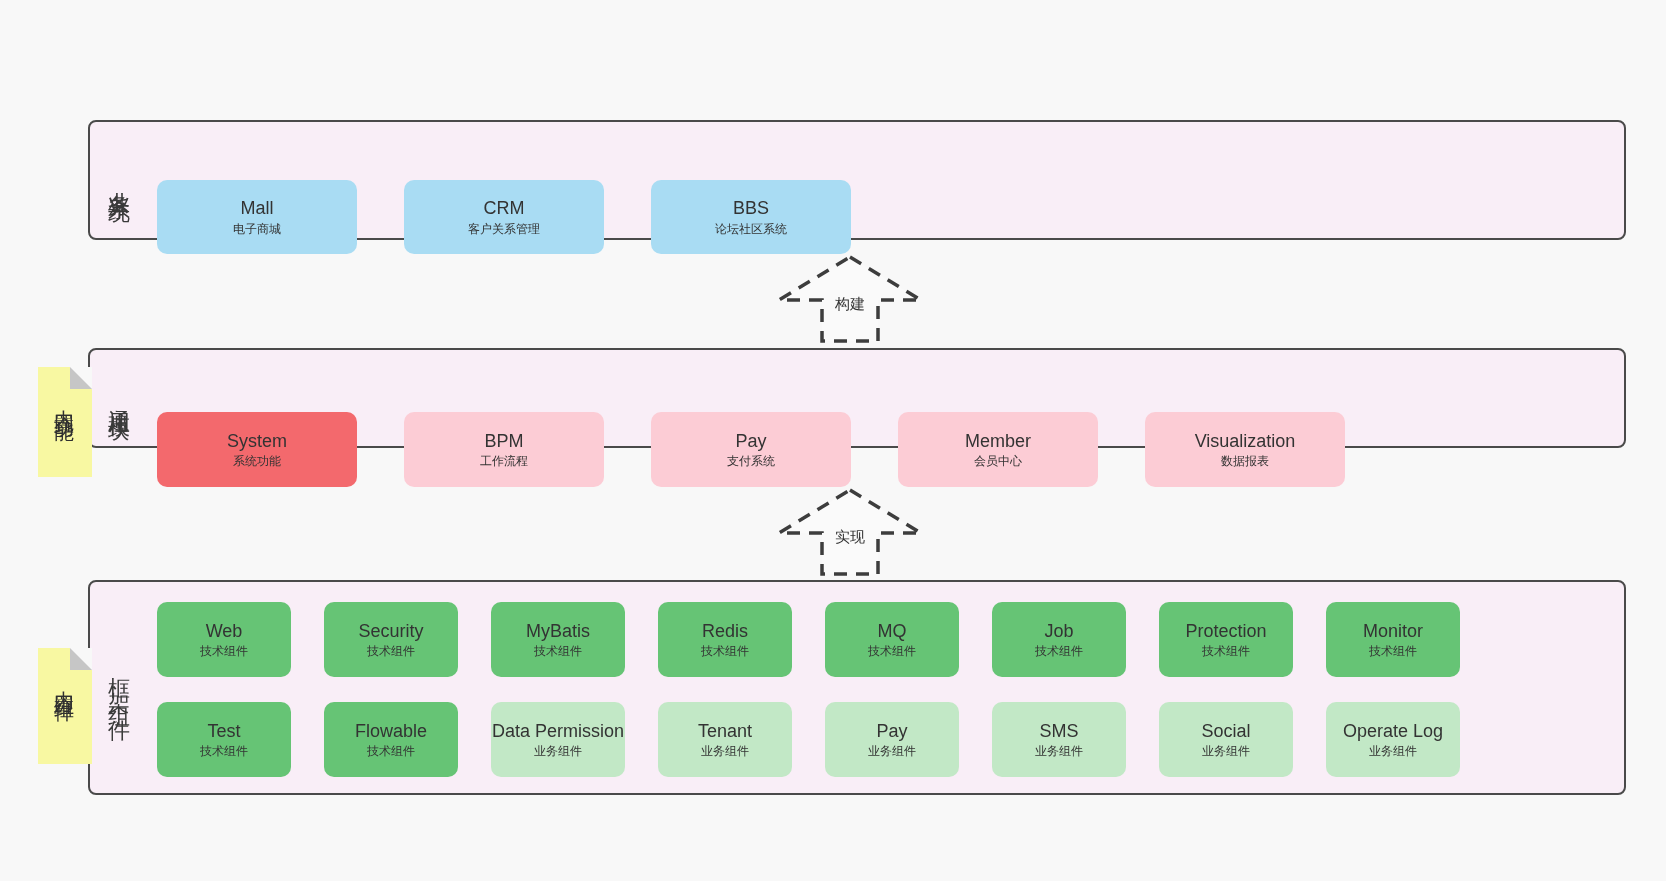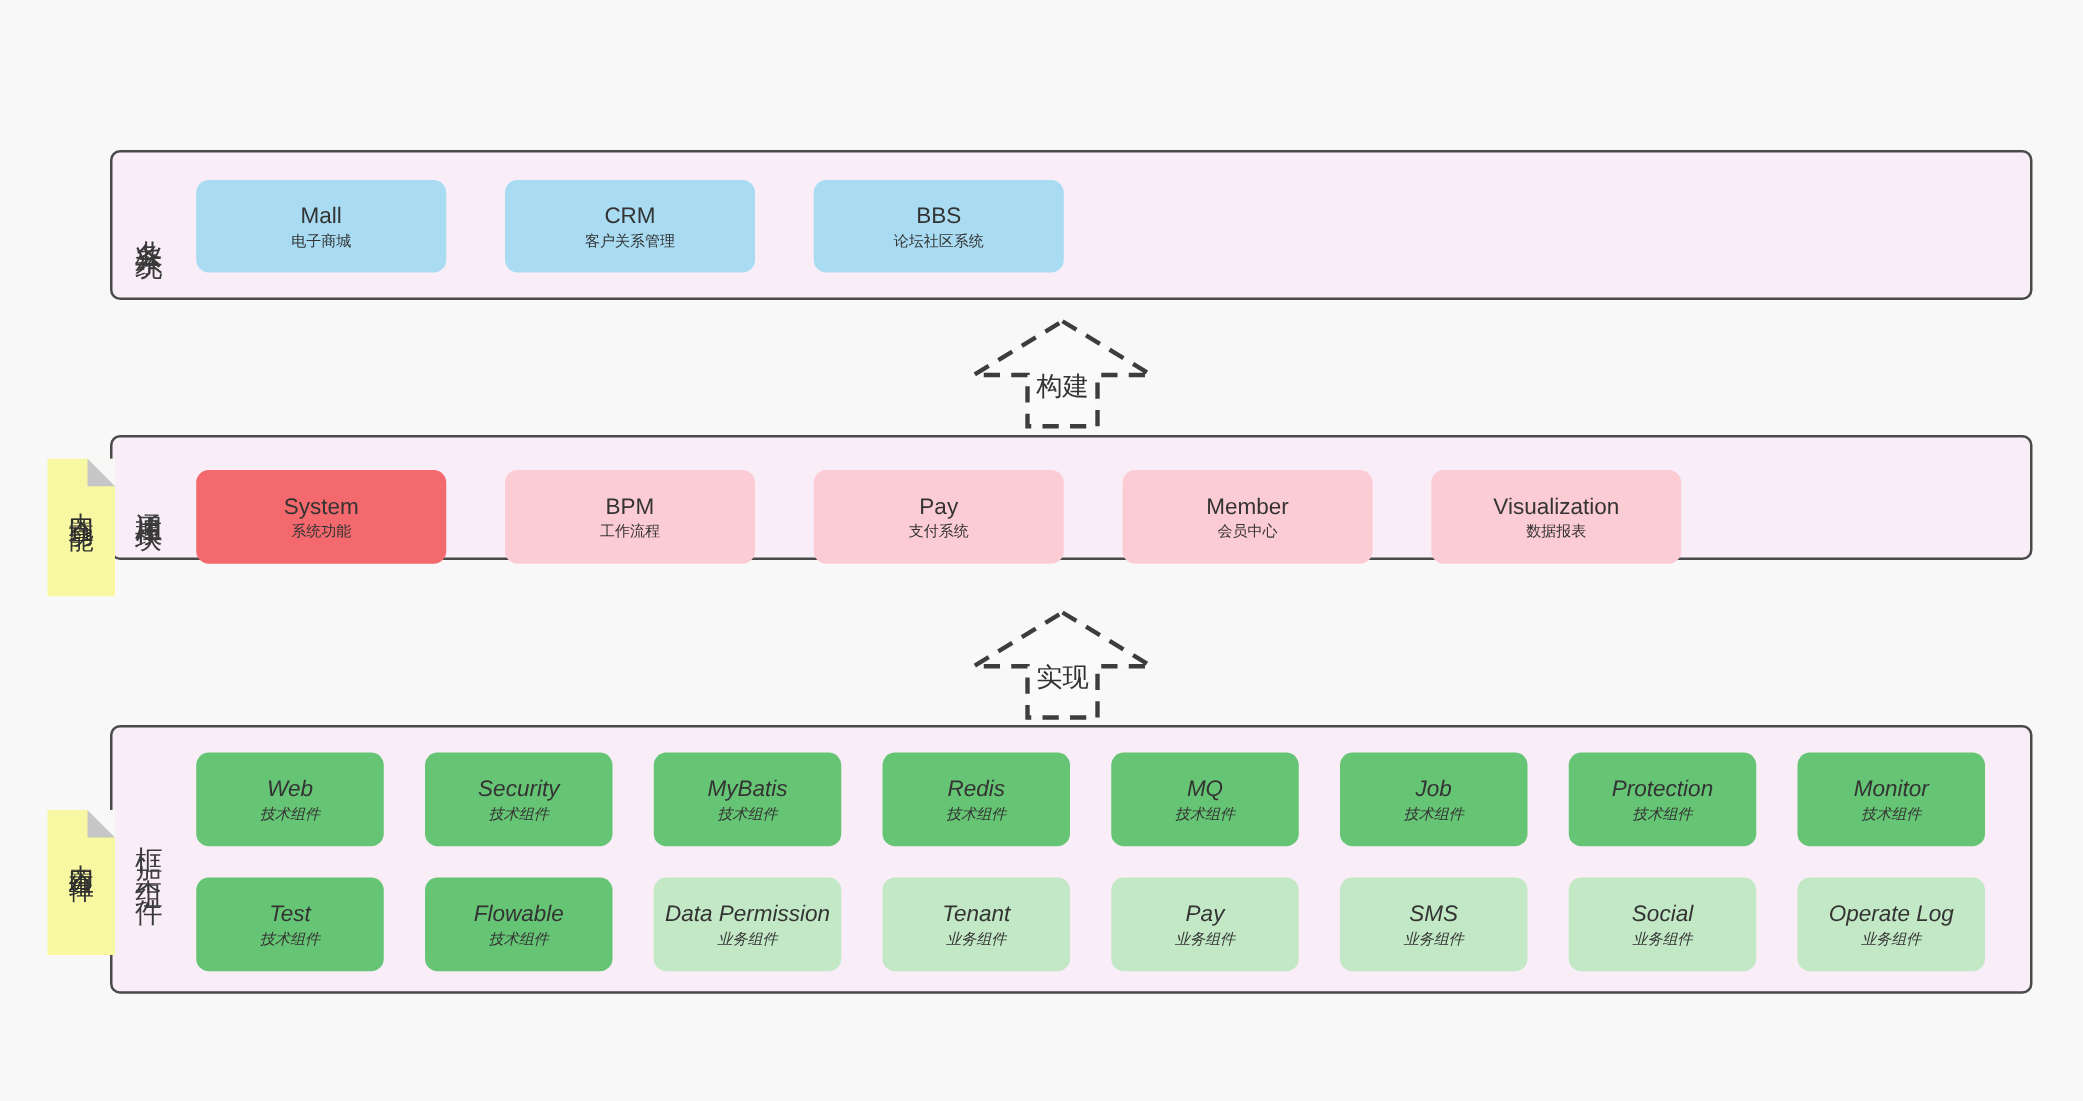--- a/index.html
+++ b/index.html
@@ -53,23 +53,23 @@
 
   .box{
     height:74px;
     border-radius:10px;
     display:flex;flex-direction:column;
     justify-content:center;align-items:center;
     text-align:center;
     color:#333;
     line-height:1.25;
   }
-  #layer-business .box, #layer-modules .box{width:200px;}
+  #layer-business .box, #layer-modules .box{width:200px;margin-top:36px;}
   #layer-modules .box{height:75px;}
-  #layer-components .box{width:150px;height:75px;font-style:italic;}
+  #layer-components .box{width:134px;height:75px;}
   .box .en{font-size:18px;}
   .box .zh{font-size:12px;margin-top:2px;}
   .box.blue{background:var(--node-blue,#a9dcf3);}
   .box.red{background:var(--node-red,#f3696d);}
   .box.pink{background:var(--node-pink,#fcccd5);}
   .box.green{background:var(--node-green,#66c475);}
   .box.lightgreen{background:var(--node-lightgreen,#c2e8c6);}
 
   
   .sticky{
@@ -105,21 +105,21 @@
     width:150px;height:92px;
     left:775px;
   }
   #arrow-build{top:253px;}
   #arrow-implement{top:486px;}
   .arrow svg{display:block;width:150px;height:92px;}
   .arrow .arrow-label{
     position:absolute;
     top:42px;left:0;width:100%;
     text-align:center;
-    font-size:21px;
+    font-size:15px;
     color:#333;
   }
 </style>
 </head>
 <body>
 
 <div class="canvas">
 
   <section class="layer" id="layer-business">
     <div class="v-label">业务系统</div>

